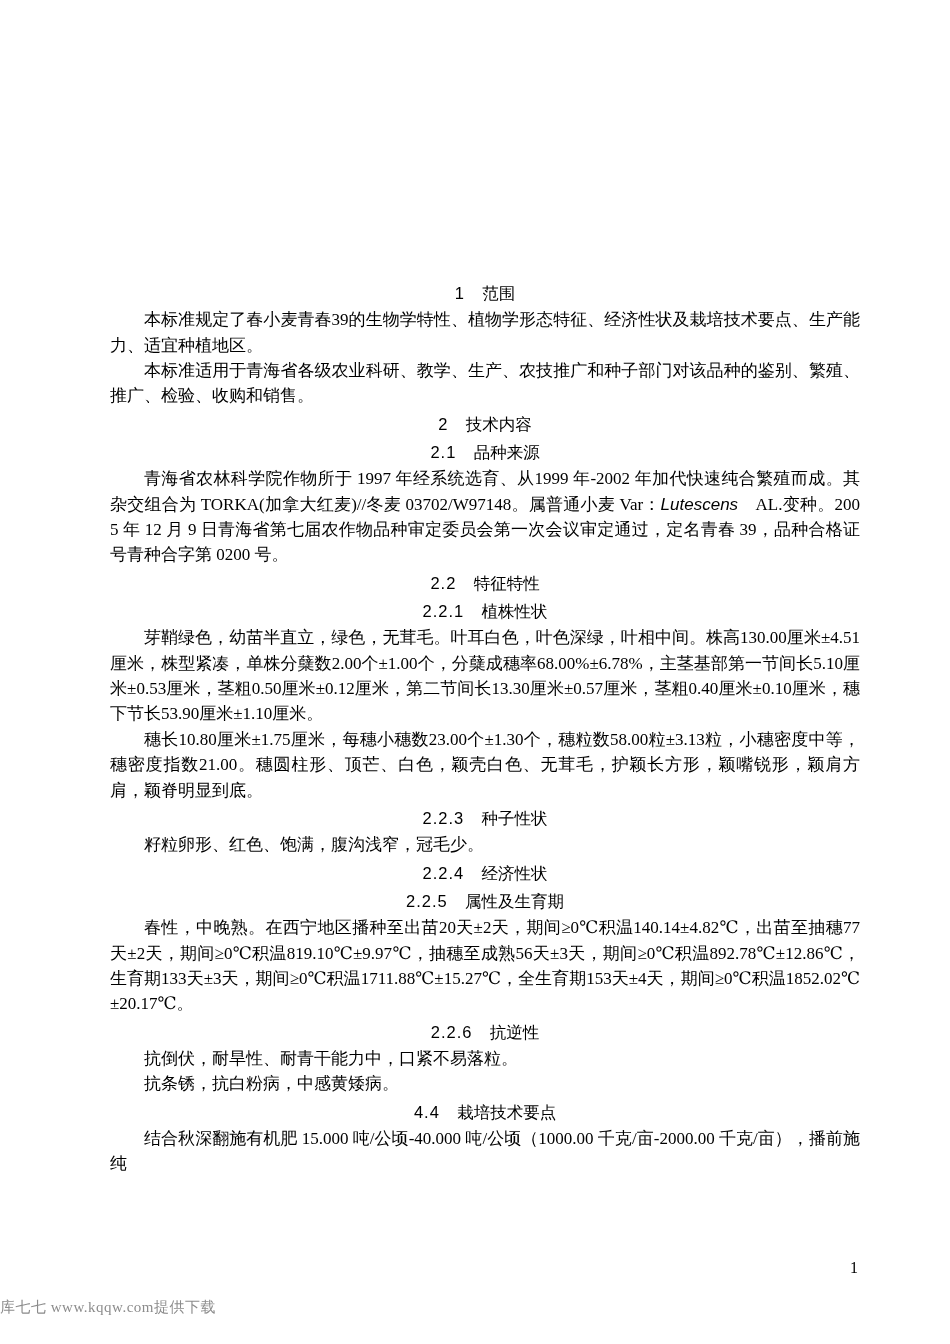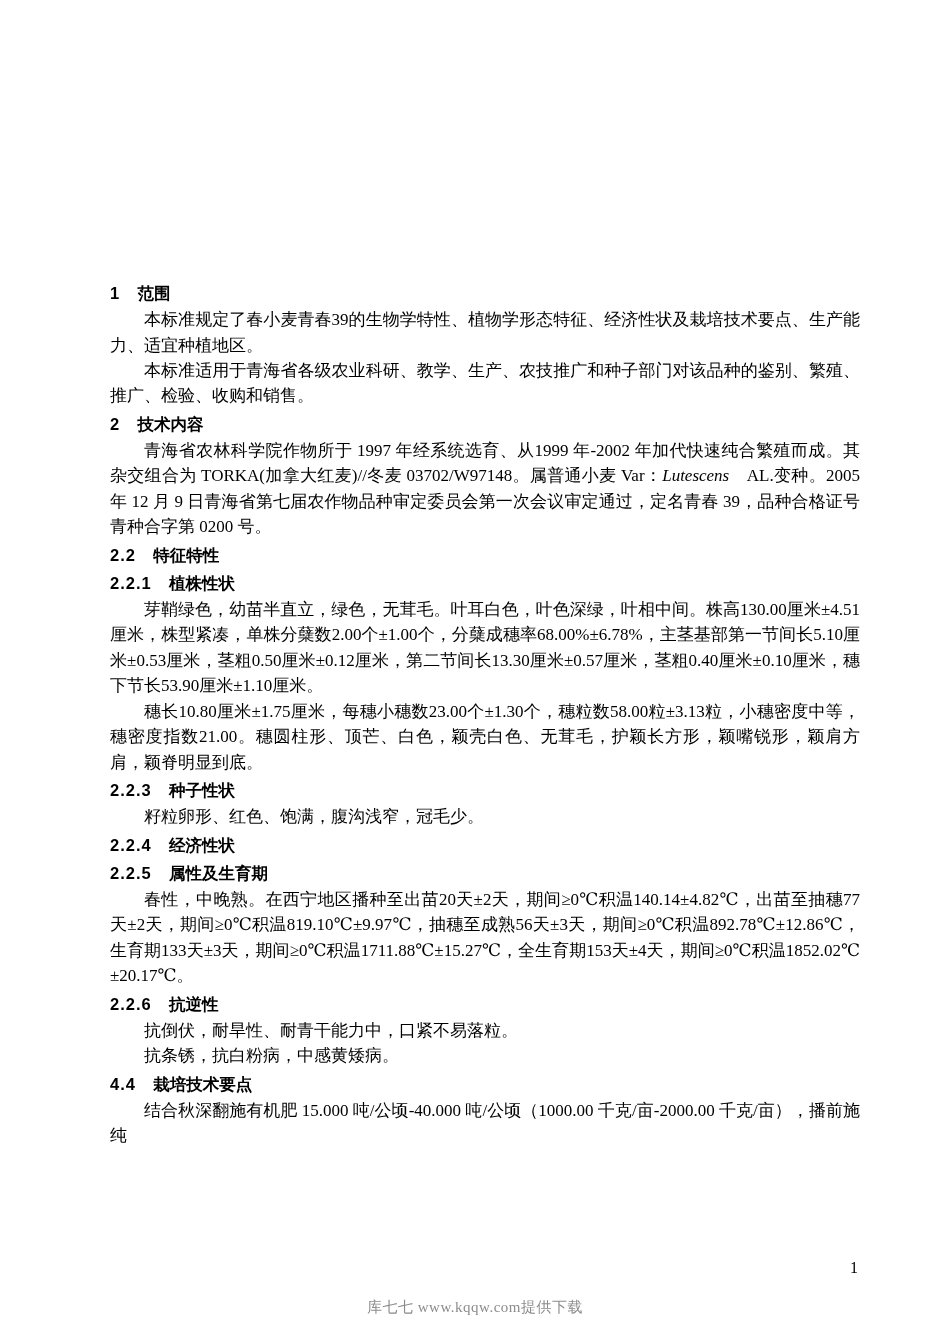--- a/index.html
+++ b/index.html
@@ -13,58 +13,58 @@
     height: 1344px;
     background: #ffffff;
     box-sizing: border-box;
     padding: 278px 90px 0 110px;
     overflow: hidden;
     color: #000000;
     font-family: "Liberation Serif", "DejaVu Serif", serif;
   }
   .h {
     font-family: "Liberation Sans", "DejaVu Sans", sans-serif;
-    font-weight: bold;
+    font-weight: normal;
     font-size: 16.5px;
     line-height: 25.2px;
     margin: 3px 0 1px 0;
     white-space: nowrap;
+    text-align: center;
   }
   .h .hnum {
     display: inline-block;
     margin-right: 1.05em;
     letter-spacing: 1px;
   }
   .para {
     font-size: 17px;
     line-height: 25.4px;
     text-align: justify;
     text-indent: 2em;
     margin: 0;
     word-break: break-all;
   }
   .latin-italic {
     font-style: italic;
-    font-family: Liberation Serif, serif;
+    font-family: Liberation Sans, sans-serif;
   }
   .page-number {
     position: absolute;
     top: 1258px;
     right: 92px;
     font-size: 16px;
     line-height: 20px;
     font-family: "Liberation Serif", "DejaVu Serif", serif;
     color: #000000;
   }
   .footer-watermark {
     position: absolute;
     top: 1298px;
     left: 0;
     width: 100%;
-    text-align: center;
     font-size: 15px;
     color: #8c8c8c;
     font-family: "Liberation Serif", "DejaVu Serif", serif;
     letter-spacing: 0.5px;
   }
 </style>
 </head>
 <body>
 
 <div class="page">
@@ -72,20 +72,23 @@
   <div class="h">
     <span class="hnum">1</span><span class="htitle">范围</span>
   </div>
   <p class="para">本标准规定了春小麦青春39的生物学特性、植物学形态特征、经济性状及栽培技术要点、生产能力、适宜种植地区。</p>
   <p class="para">本标准适用于青海省各级农业科研、教学、生产、农技推广和种子部门对该品种的鉴别、繁殖、推广、检验、收购和销售。</p>
 
   <div class="h">
     <span class="hnum">2</span><span class="htitle">技术内容</span>
   </div>
 
+  <div class="h">
+    <span class="hnum">2.1</span><span class="htitle">品种来源</span>
+  </div>
   <p class="para"><span>青海省农林科学院作物所于 1997 年经系统选育、从1999 年-2002 年加代快速纯合繁殖而成。其杂交组合为 TORKA(加拿大红麦)//冬麦 03702/W97148。属普通小麦 Var：</span><span class="latin-italic">Lutescens</span><span>　AL.变种。2005 年 12 月 9 日青海省第七届农作物品种审定委员会第一次会议审定通过，定名青春 39，品种合格证号青种合字第 0200 号。</span></p>
 
   <div class="h">
     <span class="hnum">2.2</span><span class="htitle">特征特性</span>
   </div>
 
   <div class="h">
     <span class="hnum">2.2.1</span><span class="htitle">植株性状</span>
   </div>
   <p class="para">芽鞘绿色，幼苗半直立，绿色，无茸毛。叶耳白色，叶色深绿，叶相中间。株高130.00厘米±4.51厘米，株型紧凑，单株分蘖数2.00个±1.00个，分蘖成穗率68.00%±6.78%，主茎基部第一节间长5.10厘米±0.53厘米，茎粗0.50厘米±0.12厘米，第二节间长13.30厘米±0.57厘米，茎粗0.40厘米±0.10厘米，穗下节长53.90厘米±1.10厘米。</p>

